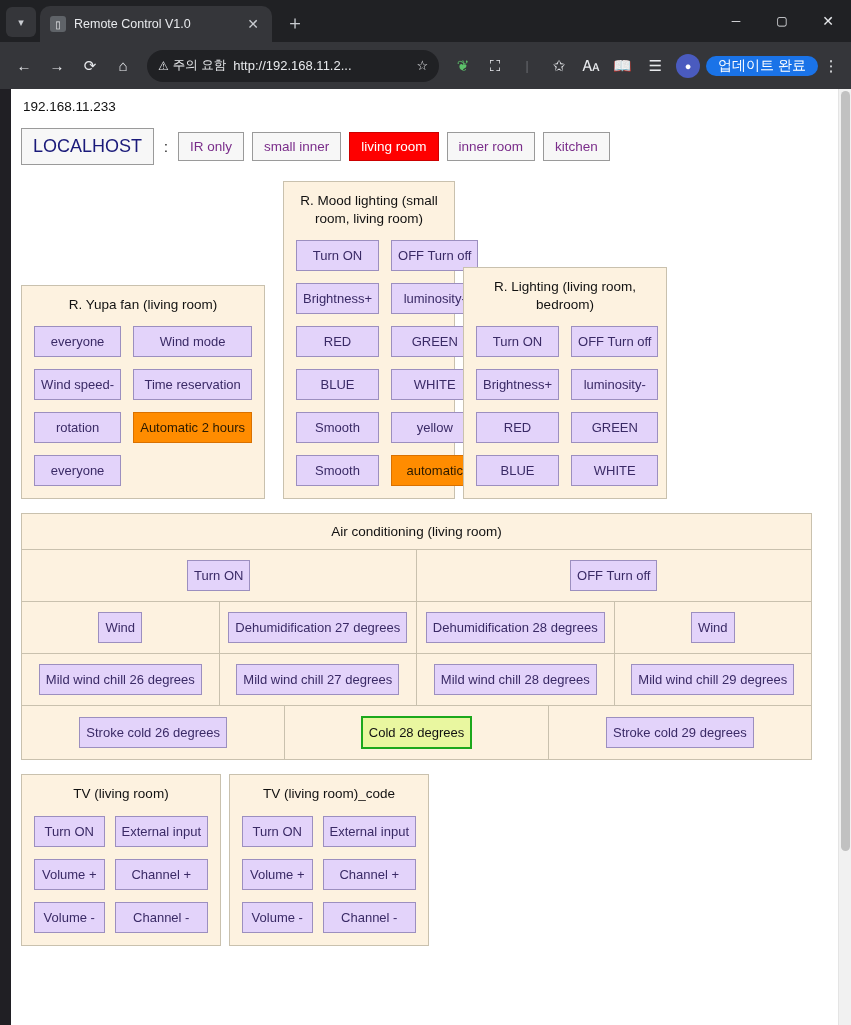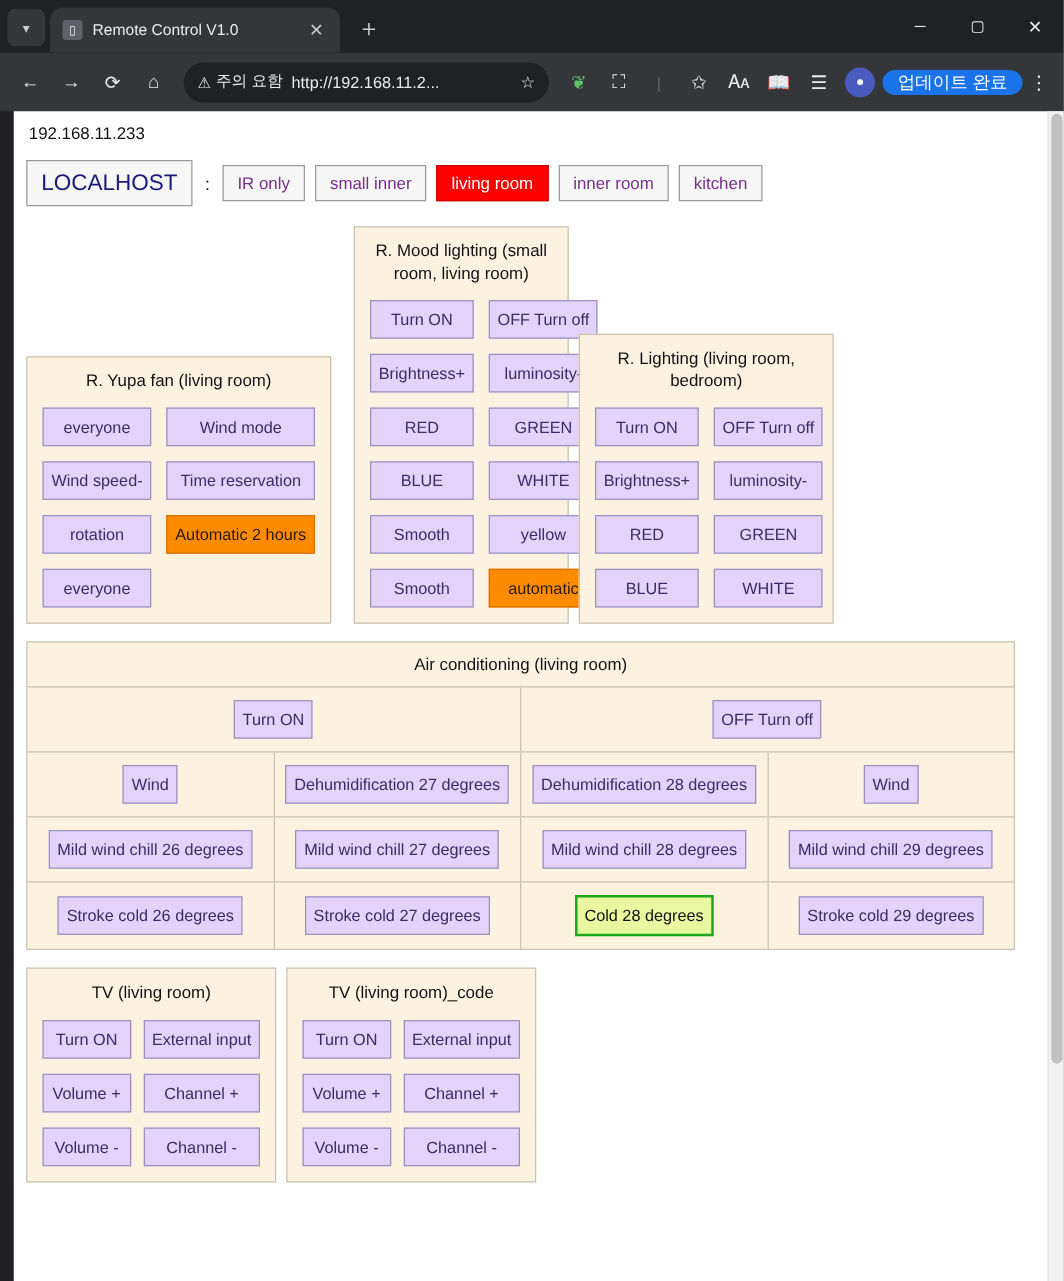--- a/index.html
+++ b/index.html
@@ -354,23 +354,20 @@
           <div class="ac-cell">
             <div class="btn">Mild wind chill 29 degrees</div>
           </div>
         </div>
 
         <div class="ac-row">
           <div class="ac-cell">
             <div class="btn">Stroke cold 26 degrees</div>
           </div>
           <div class="ac-cell">
-            <div class="btn">Stroke cold 27 degrees</div>
-          </div>
-          <div class="ac-cell">
             <div class="btn green-sel">Cold 28 degrees</div>
           </div>
           <div class="ac-cell">
             <div class="btn">Stroke cold 29 degrees</div>
           </div>
         </div>
       </div>
 
       <div class="tv-row">
         <div class="tv-panel">

